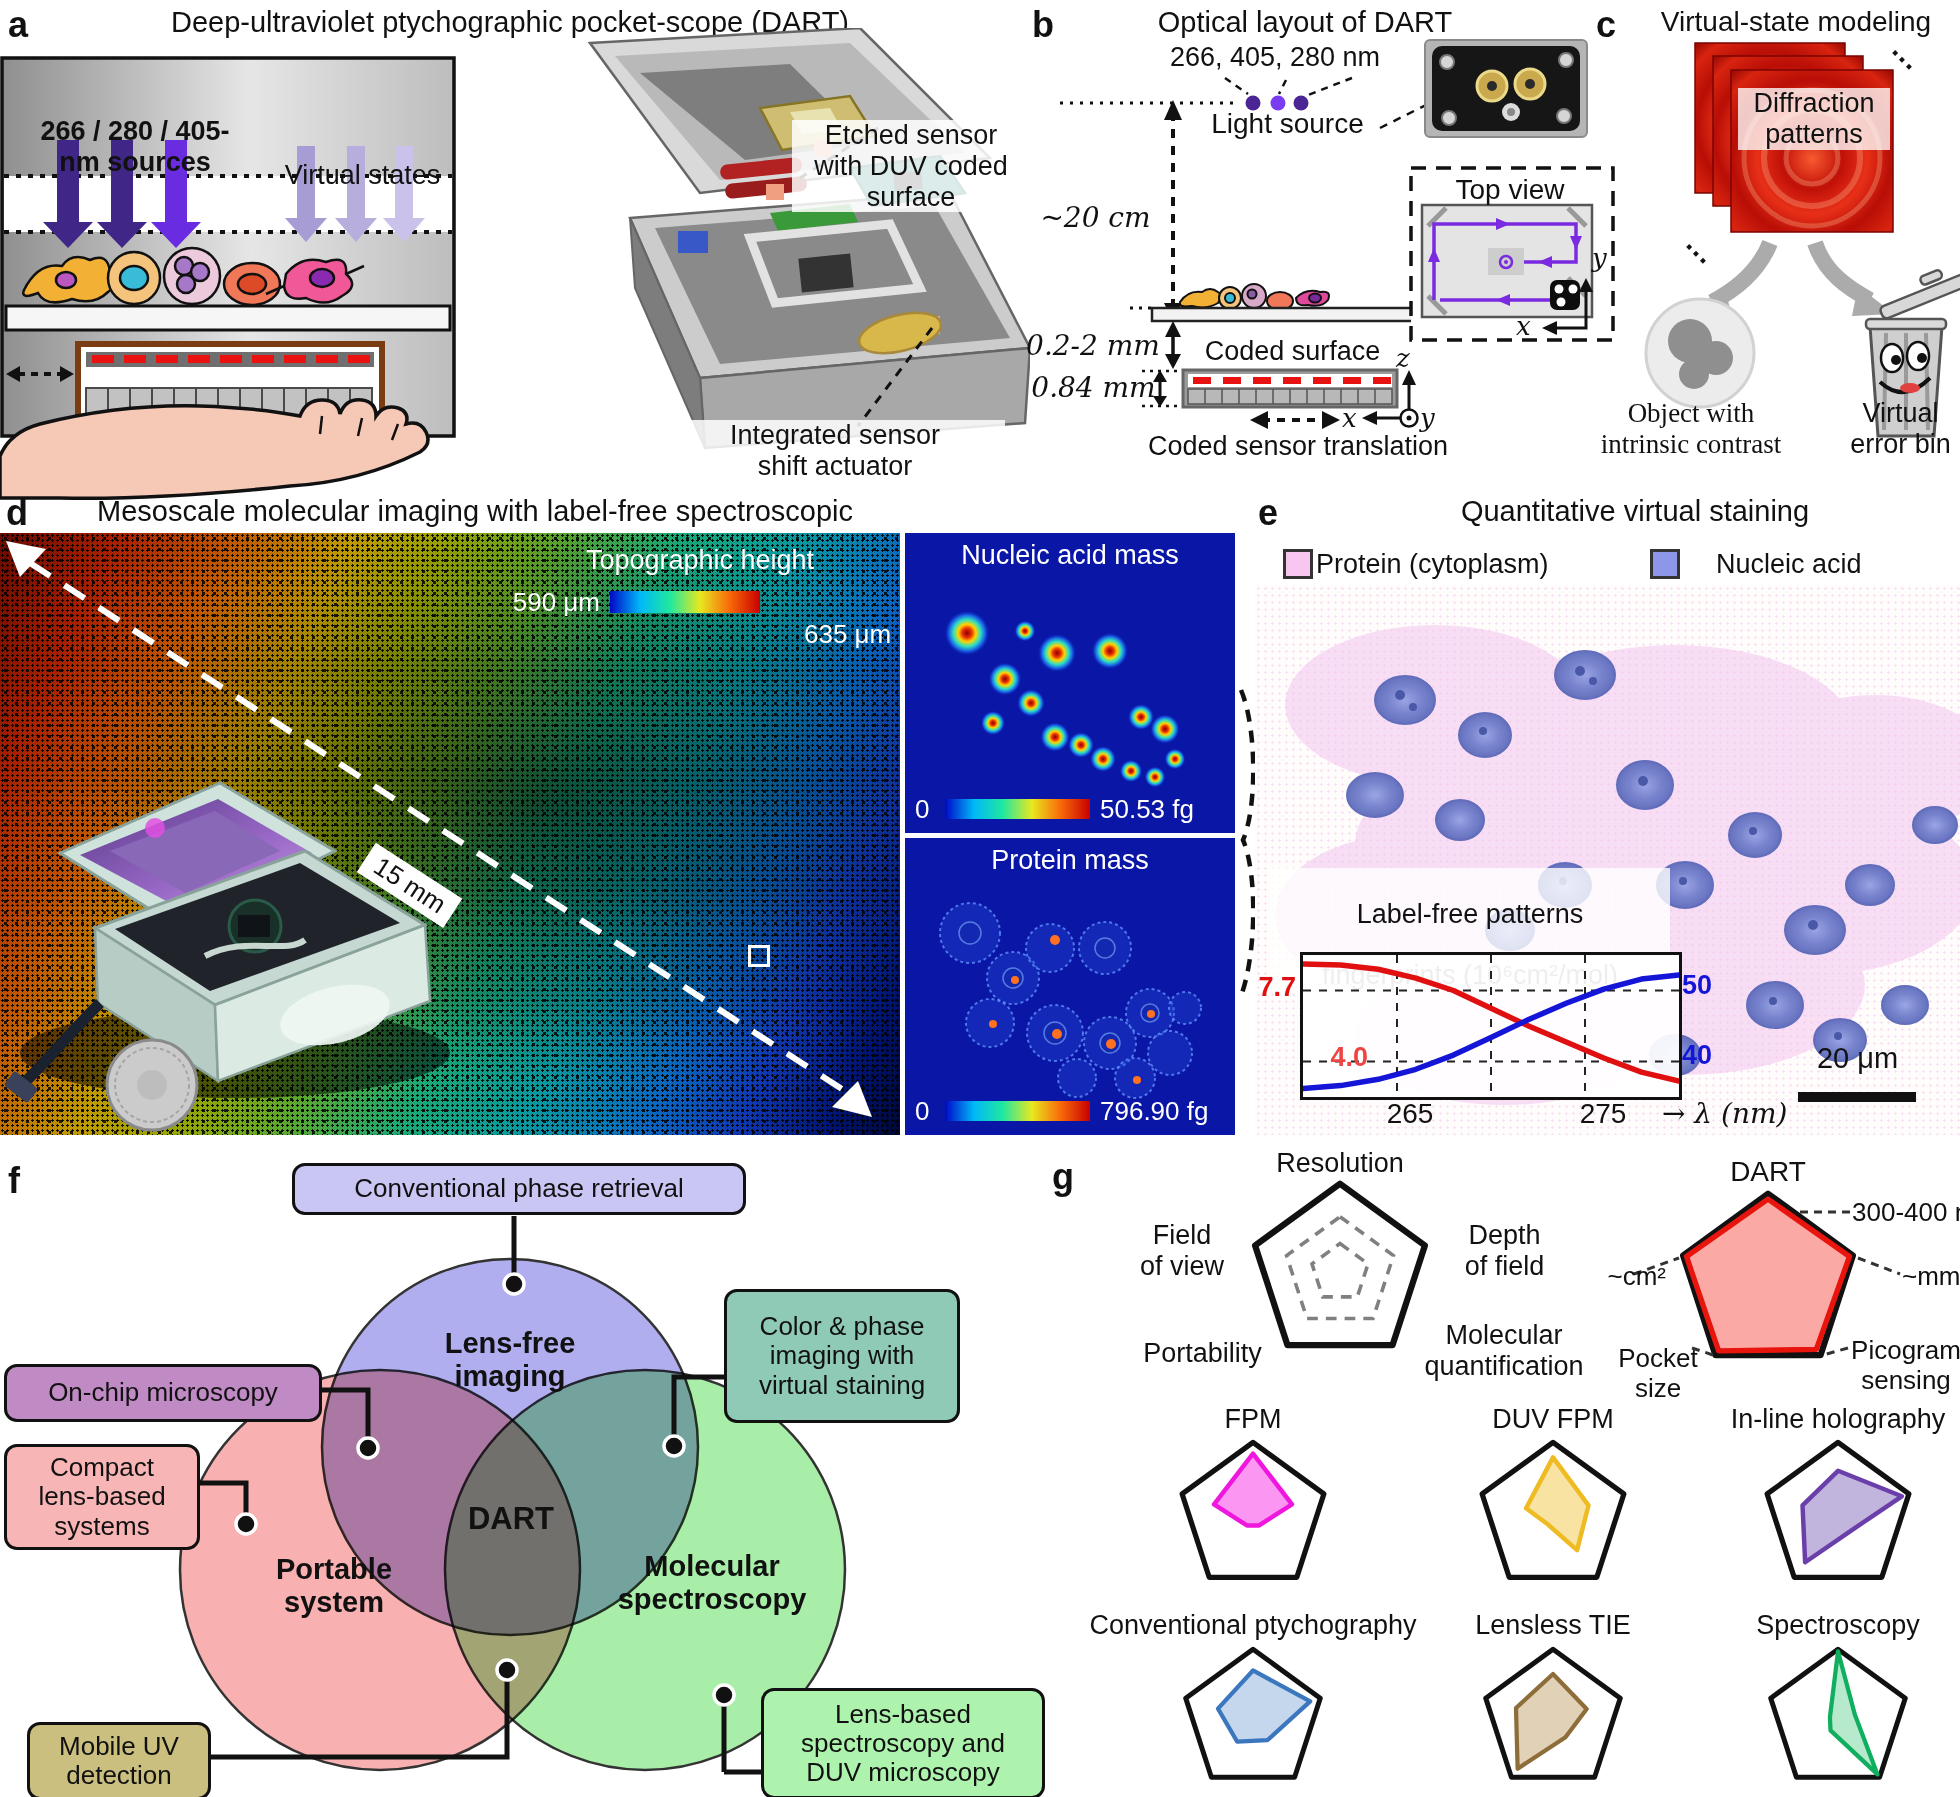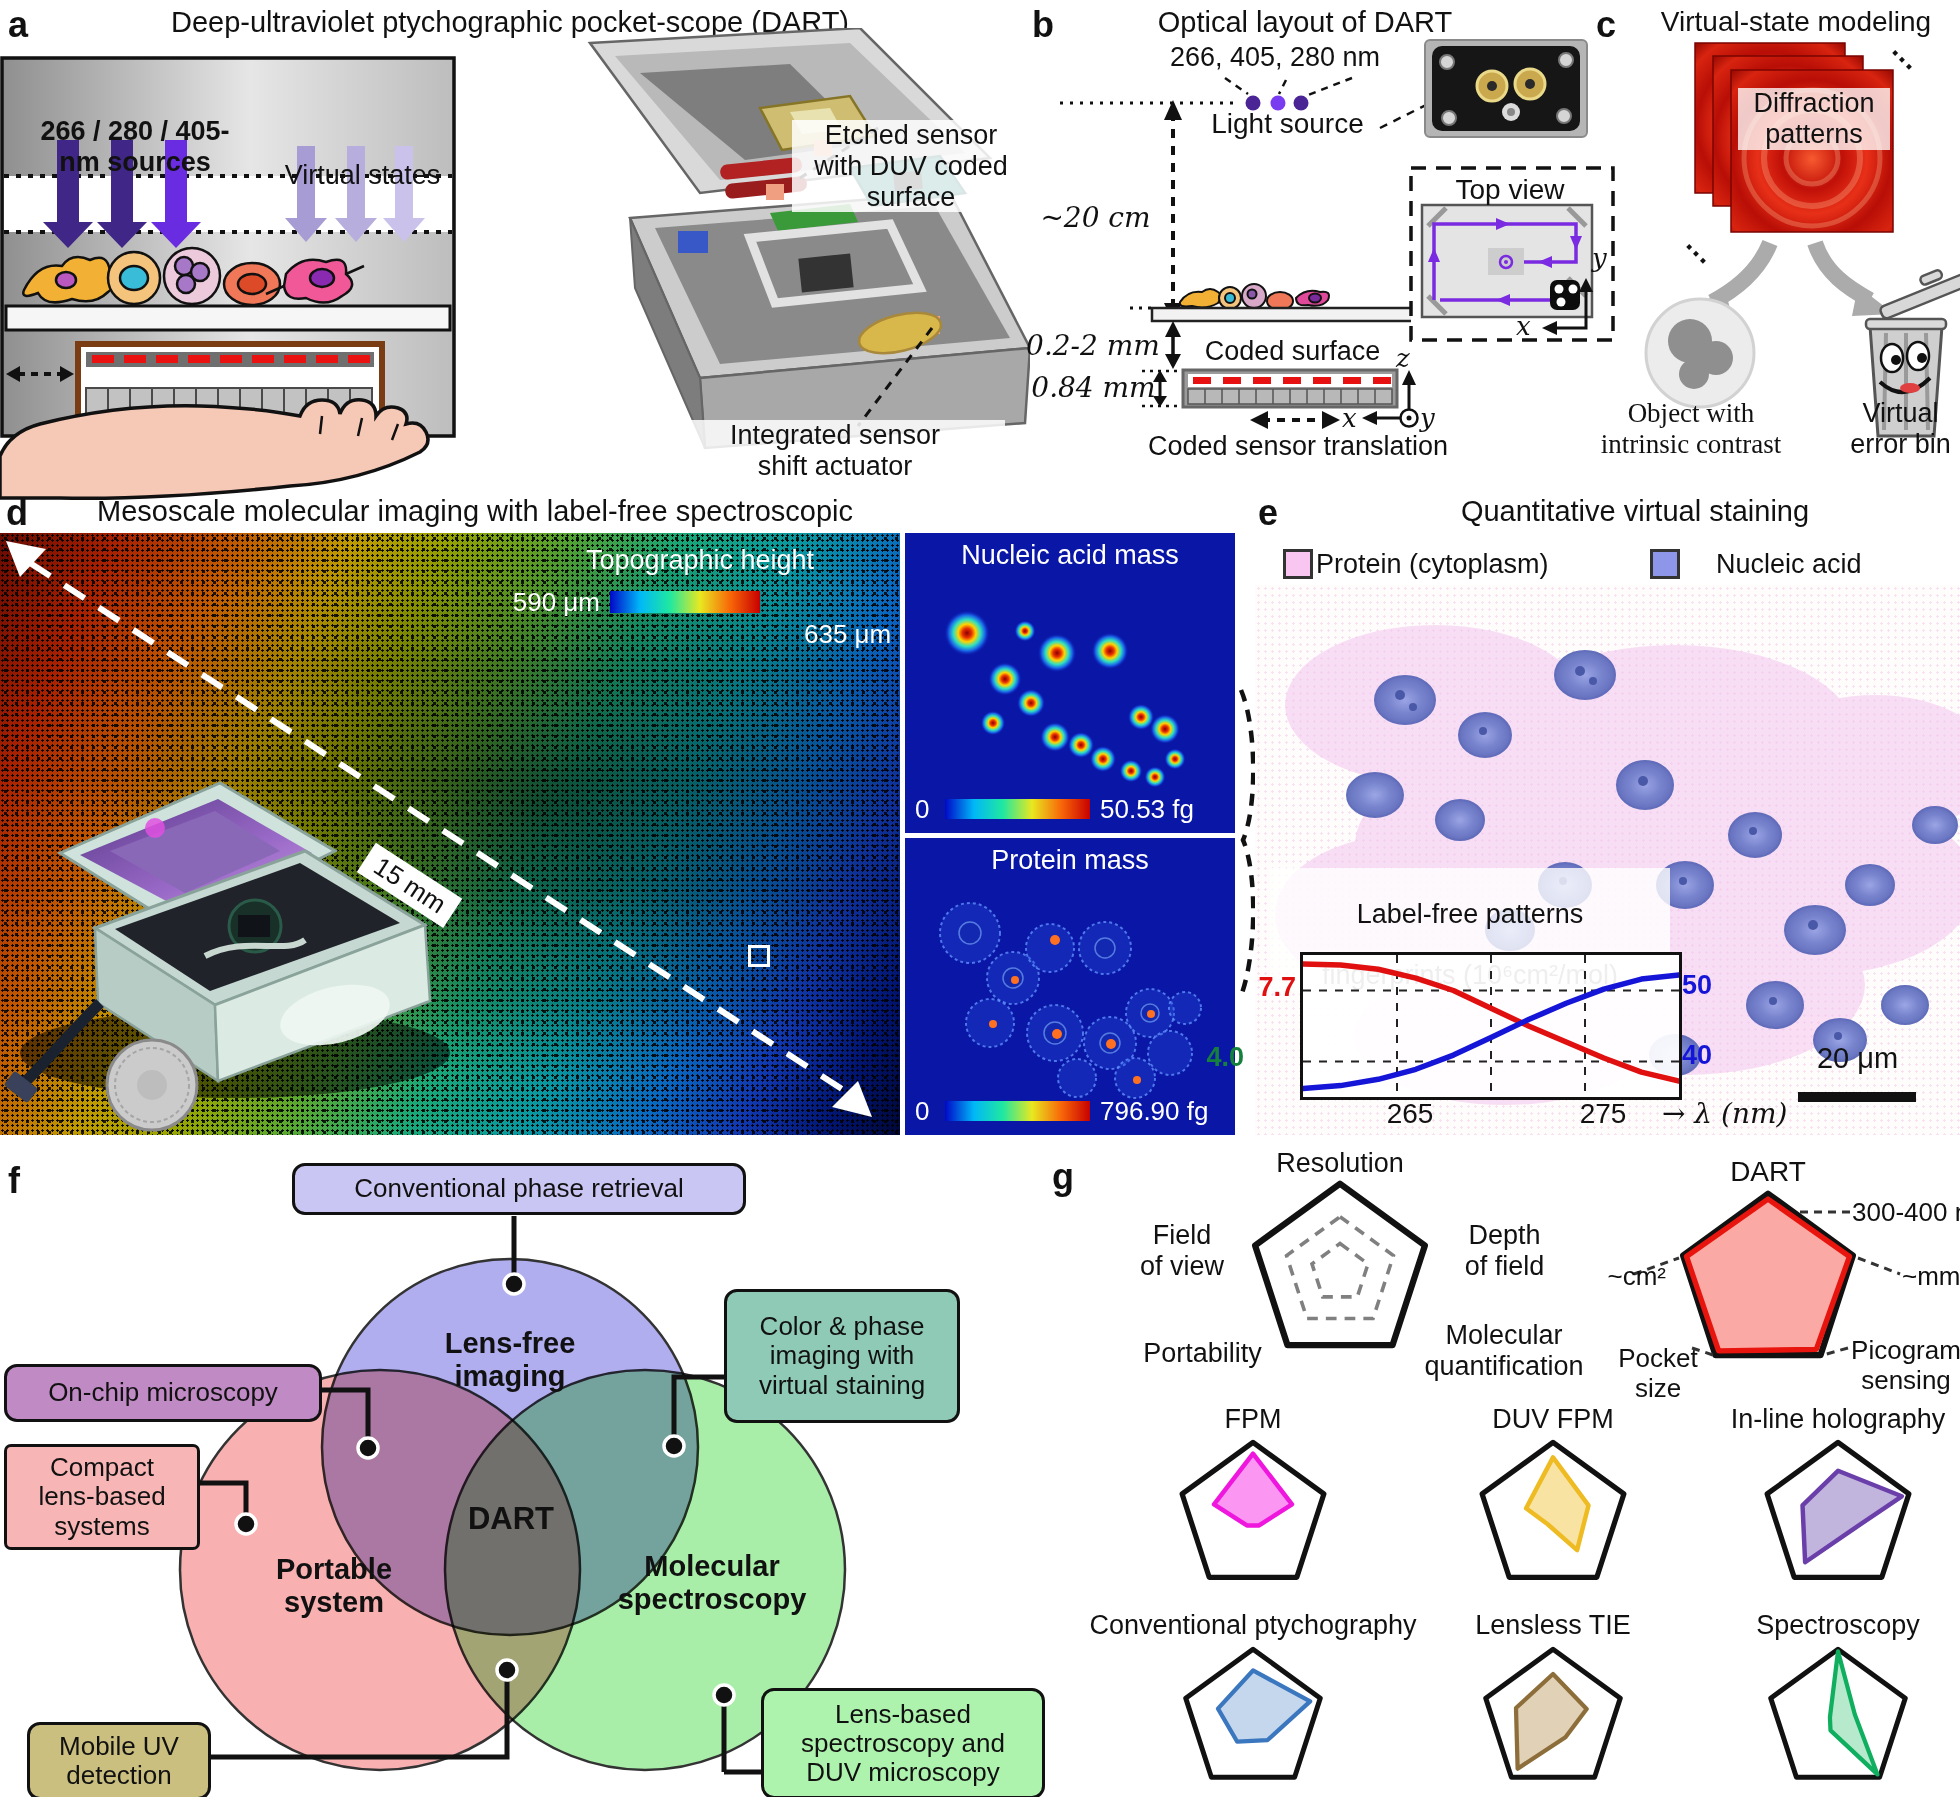--- a/index.html
+++ b/index.html
@@ -542,21 +542,21 @@
         <line x1="94" y1="0" x2="94" y2="142" stroke="#222" stroke-width="2" stroke-dasharray="8 8"></line>
         <line x1="188" y1="0" x2="188" y2="142" stroke="#222" stroke-width="2" stroke-dasharray="8 8"></line>
         <line x1="282" y1="0" x2="282" y2="142" stroke="#222" stroke-width="2" stroke-dasharray="8 8"></line>
         <line x1="0" y1="35.5" x2="376" y2="35.5" stroke="#222" stroke-width="2" stroke-dasharray="8 8"></line>
         <line x1="0" y1="106.5" x2="376" y2="106.5" stroke="#222" stroke-width="2" stroke-dasharray="8 8"></line>
         <polyline points="0.0,8.9 37.6,9.9 75.2,14.2 112.8,23.1 150.4,35.5 188.0,53.3 225.6,71.0 263.2,87.0 300.8,103.0 338.4,117.1 376.0,126.0" fill="none" stroke="#e11010" stroke-width="5.5" stroke-linecap="round" stroke-linejoin="round"></polyline>
         <polyline points="0.0,133.5 37.6,130.6 75.2,124.3 112.8,114.3 150.4,100.1 188.0,82.4 225.6,64.6 263.2,48.3 300.8,34.1 338.4,24.1 376.0,19.9" fill="none" stroke="#1515d8" stroke-width="5.5" stroke-linecap="round" stroke-linejoin="round"></polyline>
       </svg>
   </div>
   <div class="t r f27 b" style="left:1248px;top:972px;width:48px;color:#e11010;">7.7</div>
-  <div class="t r f27 b" style="left:1196px;top:1042px;width:48px;color:#15803d;">4.0</div>
+  <div class="t r f27 b" style="left:1320px;top:1042px;width:48px;color:#ef4444;">4.0</div>
   <div class="t f27 b" style="left:1682px;top:970px;width:55px;color:#1515d8;">50</div>
   <div class="t f27 b" style="left:1682px;top:1040px;width:55px;color:#1515d8;">40</div>
   <div class="t c f28" style="left:1355px;top:1098px;width:110px;">265</div>
   <div class="t c f28" style="left:1548px;top:1098px;width:110px;">275</div>
   <div class="t f28 it" style="left:1662px;top:1098px;width:170px;">→ λ (nm)</div>
   <div class="t c f29" style="left:1795px;top:1042px;width:125px;">20 μm</div>
   <div class="scalebar"></div>
 
   <div class="plab" style="left:8px;top:1160px;">f</div>
   <svg class="sv" style="left:0;top:1137px;" width="1045" height="660" viewBox="0 0 1045 660">
@@ -585,21 +585,21 @@
   </svg>
   <div class="t c f29 b" style="left:415px;top:1327px;width:190px;">Lens-free
 imaging</div>
   <div class="t c f29 b" style="left:239px;top:1553px;width:190px;">Portable
 system</div>
   <div class="t c f29 b" style="left:592px;top:1550px;width:240px;">Molecular
 spectroscopy</div>
   <div class="t c f31 b" style="left:451px;top:1501px;width:120px;">DART</div>
   <div class="callout" style="left:292px;top:1163px;width:448px;height:46px;background:#c9c6f3;">Conventional phase retrieval</div>
   <div class="callout" style="left:4px;top:1364px;width:312px;height:52px;background:#c08ac4;">On-chip microscopy</div>
-  <div class="callout" style="left:4px;top:1444px;width:190px;height:100px;background:#f7b5b5;border-radius:7px;">Compact
+  <div class="callout" style="left:4px;top:1444px;width:190px;height:100px;background:#f7b5b5;">Compact
 lens-based
 systems</div>
   <div class="callout" style="left:724px;top:1289px;width:230px;height:128px;background:#8fcab7;">Color &amp; phase
 imaging with
 virtual staining</div>
   <div class="callout" style="left:27px;top:1722px;width:178px;height:72px;background:#cabf7f;">Mobile UV
 detection</div>
   <div class="callout" style="left:761px;top:1688px;width:278px;height:105px;background:#adf2ad;">Lens-based
 spectroscopy and
 DUV microscopy</div>

